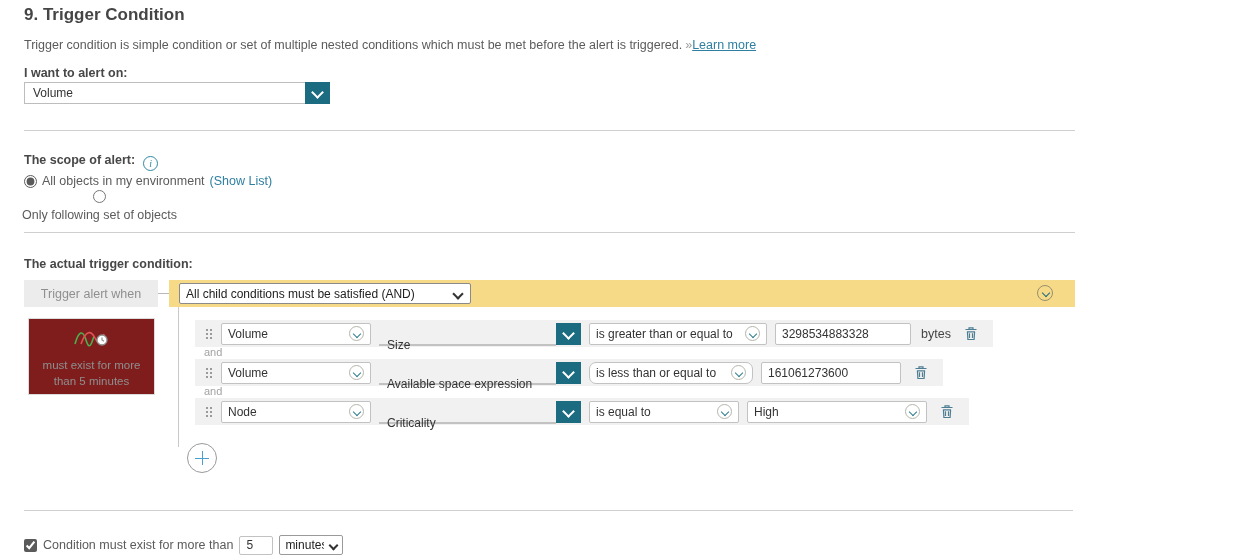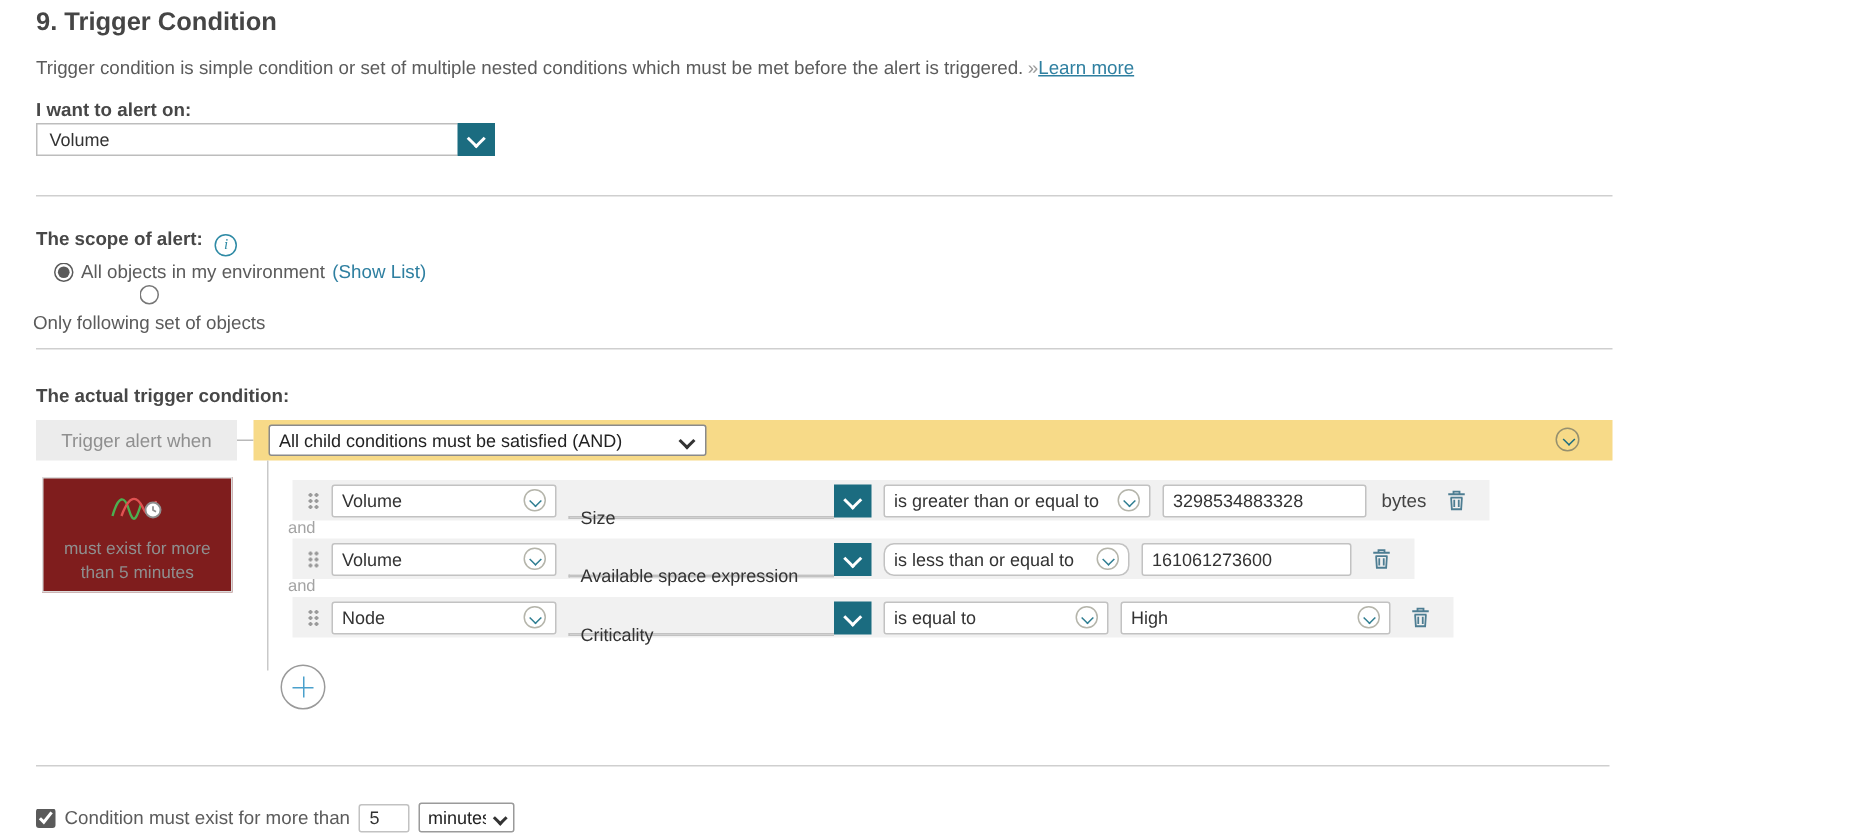--- a/index.html
+++ b/index.html
@@ -83,21 +83,21 @@
     background:#7f1d1d; border:1px solid #dcdcdc; text-align:center; padding-top:9px;
   }
   .sustain-box .txt { font-size:11.5px; color:#8f8f8f; line-height:1.35; margin-top:6px; }
 
   
   .cond-row {
     position:absolute; left:195px; height:27px; background:#f1f1f1;
     display:inline-flex; align-items:center; gap:8px; padding:0 14px 0 10px;
     font-size:12px; color:#333; white-space:nowrap;
   }
-  .and-label { position:absolute; left:192px; font-size:11px; color:#a3a3a3;text-align:right; }
+  .and-label { position:absolute; left:204px; font-size:11px; color:#a3a3a3;text-align:right; }
   .drag-handle {
     width:8px; height:12px; flex:none; cursor:grab;
     background-image:radial-gradient(#9a9a9a 1.2px, transparent 1.3px);
     background-size:4px 4px; background-position:0 0;
   }
   .dd {
     background:#fff; border:1px solid #c2c2c2; height:22px; border-radius:2px;
     display:flex; align-items:center; padding:0 6px; position:relative; cursor:pointer;
   }
   .dd .dd-text { flex:1; overflow:hidden; }
@@ -159,21 +159,21 @@
       <span class="combo-text" style="width:281px;">Volume</span>
       <span class="teal-btn"></span>
     </span>
   </div>
 
   <div class="divider" style="left:24px; top:130px; width:1051px;"></div>
 
   <div class="abs" style="left:24px; top:150px;">
     <span class="bold-label">The scope of alert:</span><span class="info-icon">i</span>
   </div>
-  <div class="radio-row" style="left:24px; top:174px;margin-left:12px;">
+  <div class="radio-row" style="left:24px; top:174px;">
     <input type="radio" name="scope" checked="checked" style="">
     <span>All objects in my environment</span>
     <a class="link">(Show List)</a>
   </div>
   <div class="radio-row" style="left:22px; top:190px;flex-direction:column;">
     <input type="radio" name="scope" style="">
     <span>Only following set of objects</span>
   </div>
 
   <div class="divider" style="left:24px; top:232px; width:1051px;"></div>

